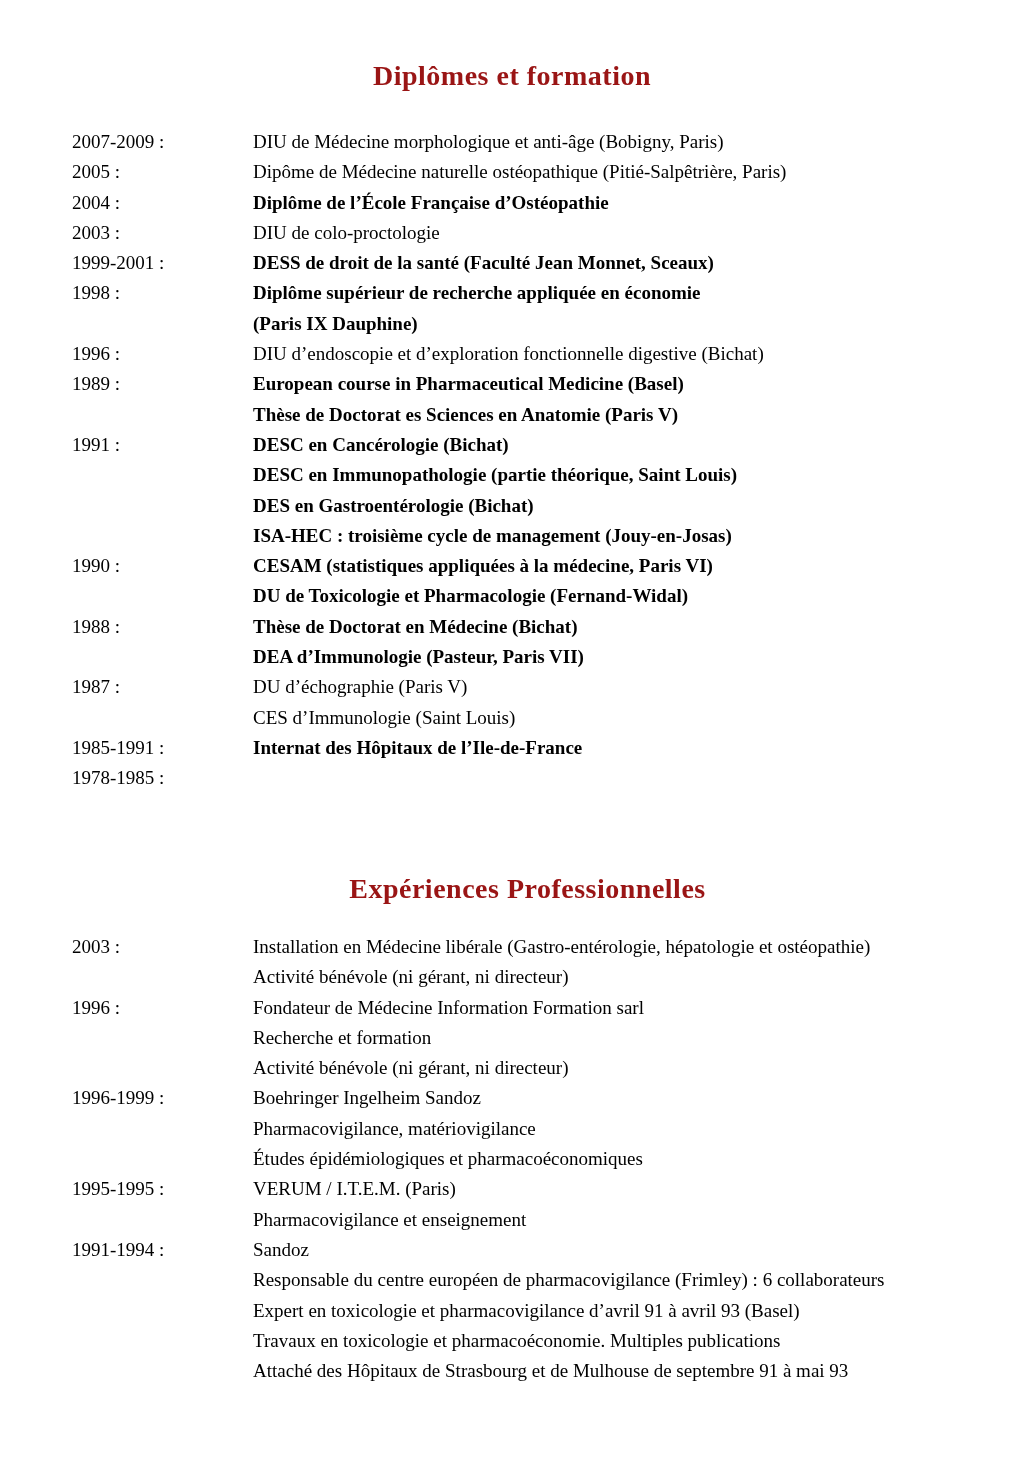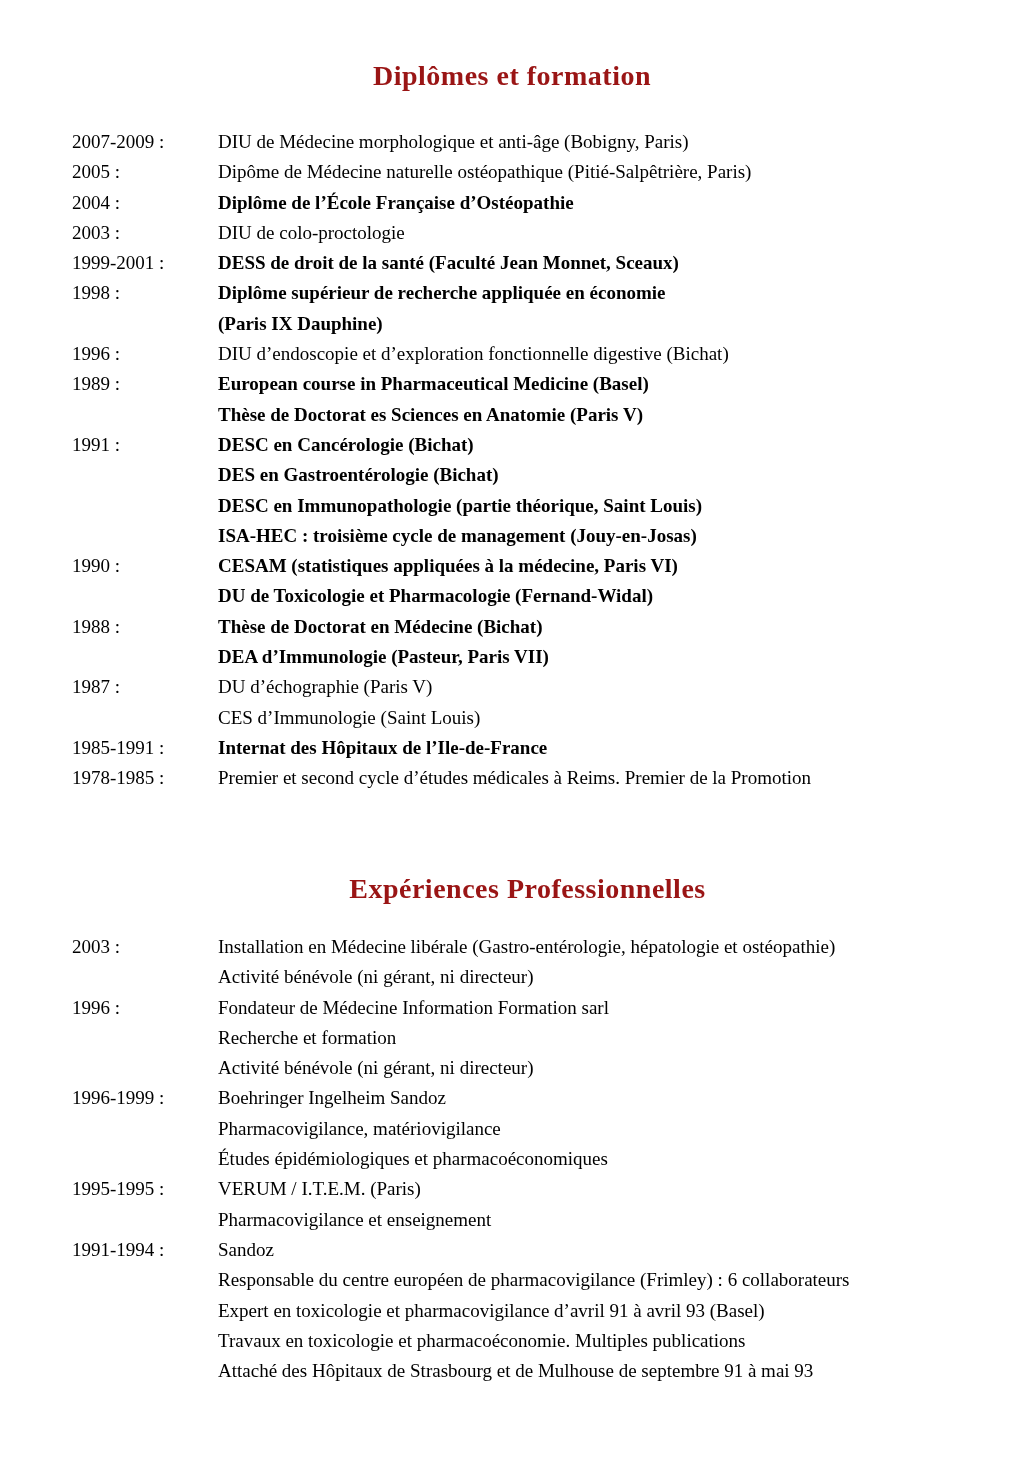--- a/index.html
+++ b/index.html
@@ -41,20 +41,21 @@
     white-space: nowrap;
   }
   .year {
     flex: 0 0 146px;
     font-size: 19px;
     font-weight: 400;
   }
   .desc {
     font-size: 19px;
     font-weight: 400;
+    margin-left: 35px;
   }
   .desc.bold {
     font-weight: 700;
   }
 </style>
 </head>
 <body>
 
 <div class="page">
 
@@ -100,25 +101,25 @@
       <div class="row">
         <span class="year"></span>
         <span class="desc bold">Thèse de Doctorat es Sciences en Anatomie (Paris V)</span>
       </div>
       <div class="row">
         <span class="year">1991 :</span>
         <span class="desc bold">DESC en Cancérologie (Bichat)</span>
       </div>
       <div class="row">
         <span class="year"></span>
+        <span class="desc bold">DESC en Immunopathologie (partie théorique, Saint Louis)</span>
+      </div>
+      <div class="row">
+        <span class="year"></span>
         <span class="desc bold">DES en Gastroentérologie (Bichat)</span>
-      </div>
-      <div class="row">
-        <span class="year"></span>
-        <span class="desc bold">DESC en Immunopathologie (partie théorique, Saint Louis)</span>
       </div>
       <div class="row">
         <span class="year"></span>
         <span class="desc bold">ISA-HEC : troisième cycle de management (Jouy-en-Josas)</span>
       </div>
       <div class="row">
         <span class="year">1990 :</span>
         <span class="desc bold">CESAM (statistiques appliquées à la médecine, Paris VI)</span>
       </div>
       <div class="row">
@@ -140,21 +141,20 @@
       <div class="row">
         <span class="year"></span>
         <span class="desc">CES d’Immunologie (Saint Louis)</span>
       </div>
       <div class="row">
         <span class="year">1985-1991 :</span>
         <span class="desc bold">Internat des Hôpitaux de l’Ile-de-France</span>
       </div>
       <div class="row">
         <span class="year">1978-1985 :</span>
-        <span class="desc">Premier et second cycle d’études médicales à Reims. Premier de la Promotion</span>
       </div>
     </div>
 
   <h1 id="section2-title" class="section-title" style="color: rgb(154, 21, 21); margin-left: 31px;">Expériences Professionnelles</h1>
 
   <div id="section2-entries" class="entries">
       <div class="row">
         <span class="year">2003 :</span>
         <span class="desc">Installation en Médecine libérale (Gastro-entérologie, hépatologie et ostéopathie)</span>
       </div>

